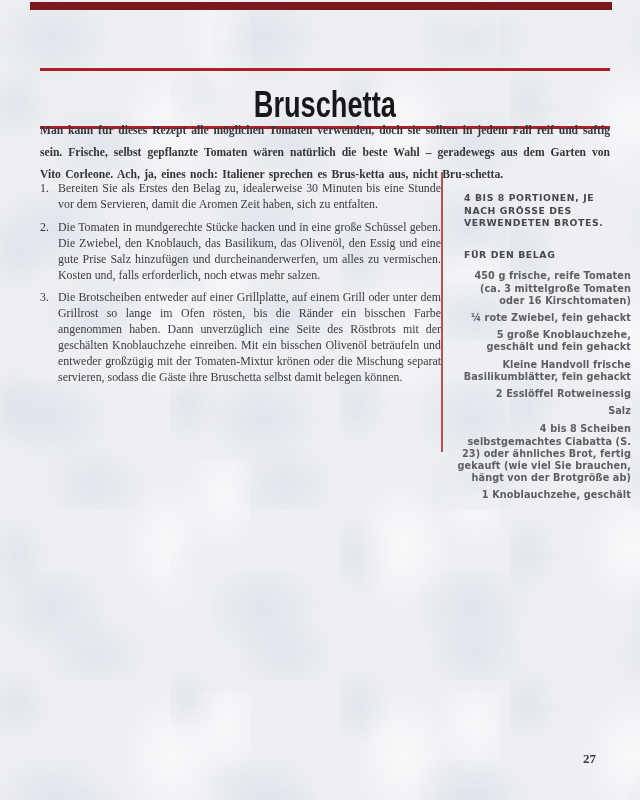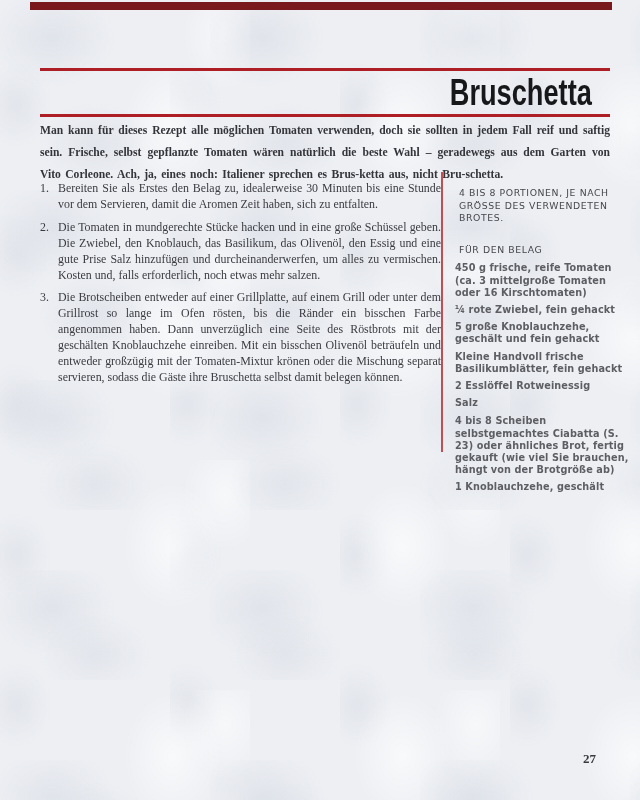--- a/index.html
+++ b/index.html
@@ -18,21 +18,21 @@
       radial-gradient(ellipse 50px 60px at 10% 70%, rgba(210,215,224,.4), rgba(210,215,224,0) 70%);
     background-size:210px 190px, 230px 210px, 190px 170px, 250px 230px, 170px 150px;
   }
   .top-bar{
     position:absolute;left:30px;right:28px;top:2px;height:8px;
     background:#7a191d;
   }
   .title-block{
     position:absolute;left:40px;right:30px;top:68px;
     border-top:3px solid #ad1f24;border-bottom:3px solid #ad1f24;
-    text-align:right;padding:3px 0 4px 0;
+    text-align:center;padding:15px 0 4px 0;
   }
   .title{
     margin:0;display:inline-block;
     font-family:"Liberation Sans", sans-serif;
     font-weight:700;font-size:34px;line-height:36px;color:#17181a;
     transform:scale(.8,1.08);transform-origin:center;
     letter-spacing:0;
   }
   .intro{
     position:absolute;left:40px;right:30px;top:120px;margin:0;
@@ -53,27 +53,27 @@
   .steps .num{position:absolute;left:0;top:0;}
   .divider{
     position:absolute;left:441px;top:172px;width:2px;height:280px;
     background:#c14e50;
   }
   .sidebar{
     position:absolute;left:455px;top:183px;width:176px;
     font-family:"DejaVu Sans", sans-serif;
   }
   .side-head, .side-heading{
-    margin:4px;font-weight:400;font-size:9.3px;line-height:12.6px;
+    margin:9px;font-weight:700;font-size:9.3px;line-height:12.6px;
     letter-spacing:.6px;color:#47484d;
   }
   .side-heading{margin-top:19px;}
   .ing{
     margin:5px 0 0 0;font-weight:700;
-    font-size:9.7px;line-height:12.2px;letter-spacing:.1px;color:#5d5e64;
+    font-size:9.7px;line-height:12.2px;letter-spacing:.1px;color:#5d5e64;text-align:right;
   }
   .ing.first{margin-top:6px;}
   .page-number{
     position:absolute;right:44px;top:751px;
     font-family:"Liberation Serif", serif;font-weight:700;
     font-size:13px;color:#3a3a3e;
   }
 </style>
 </head>
 <body>

